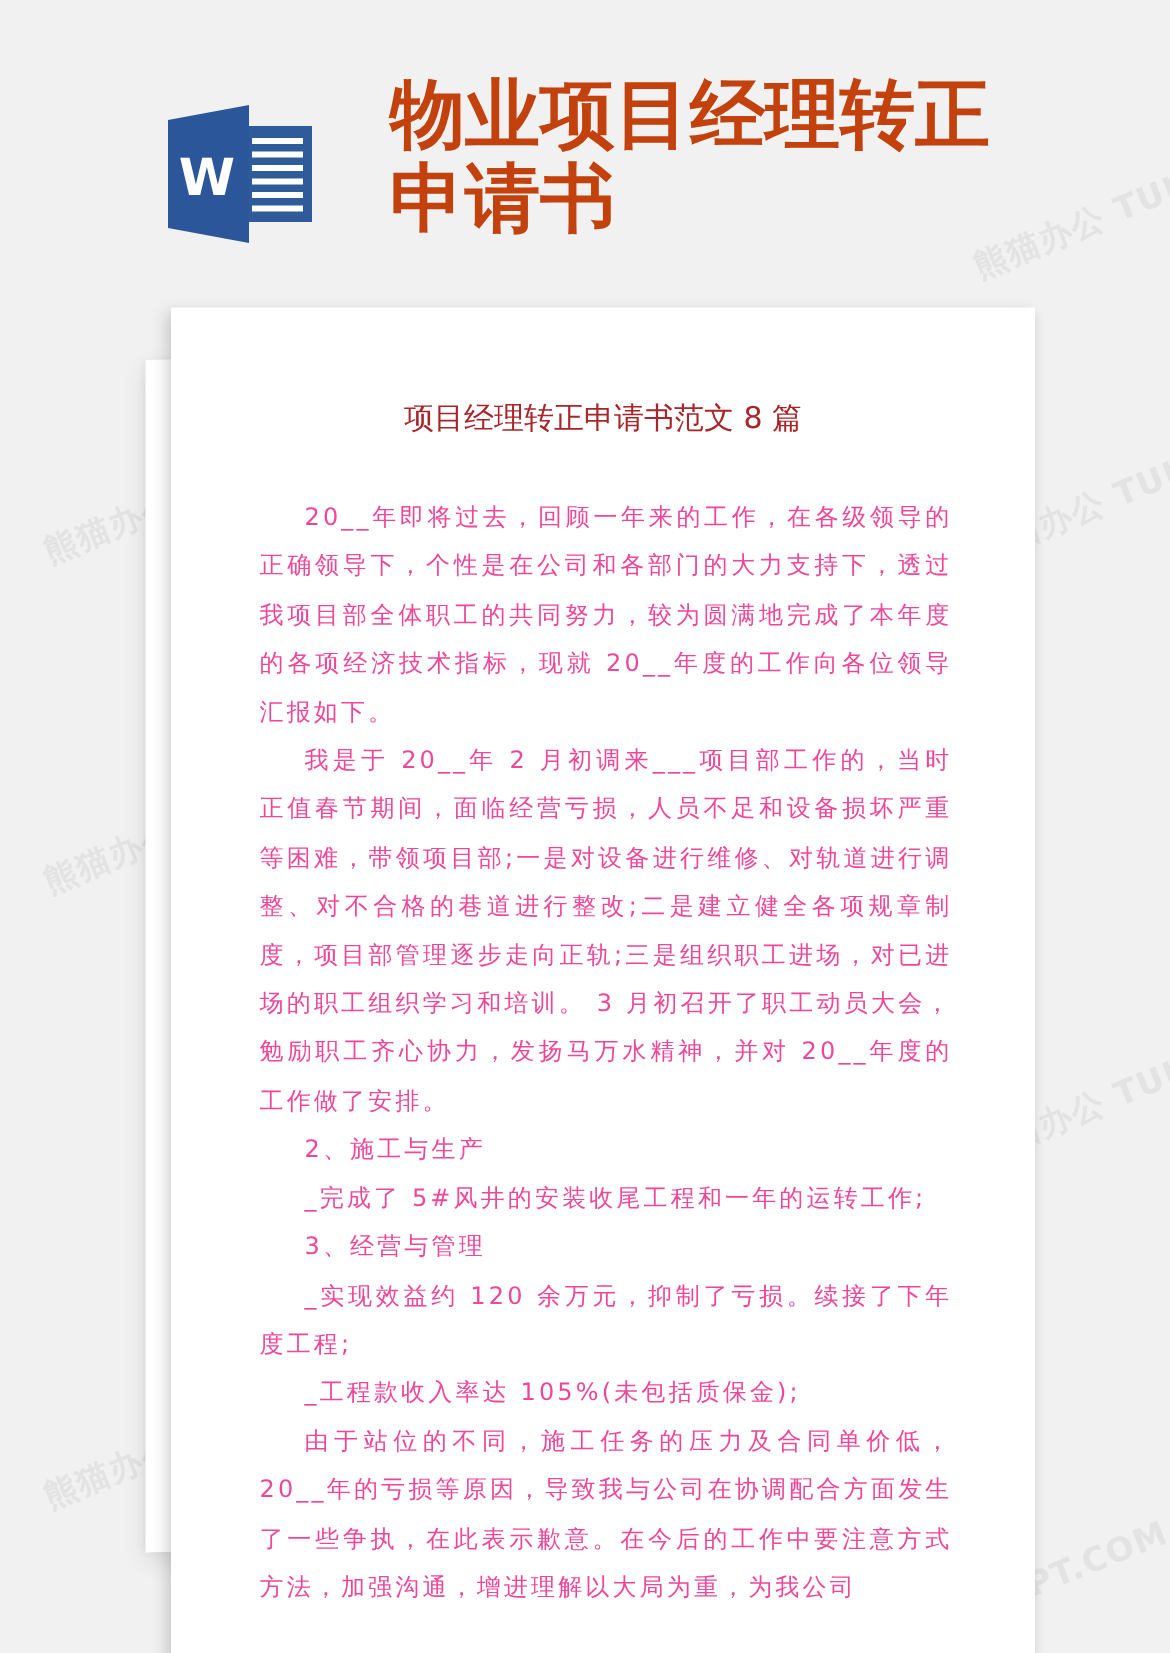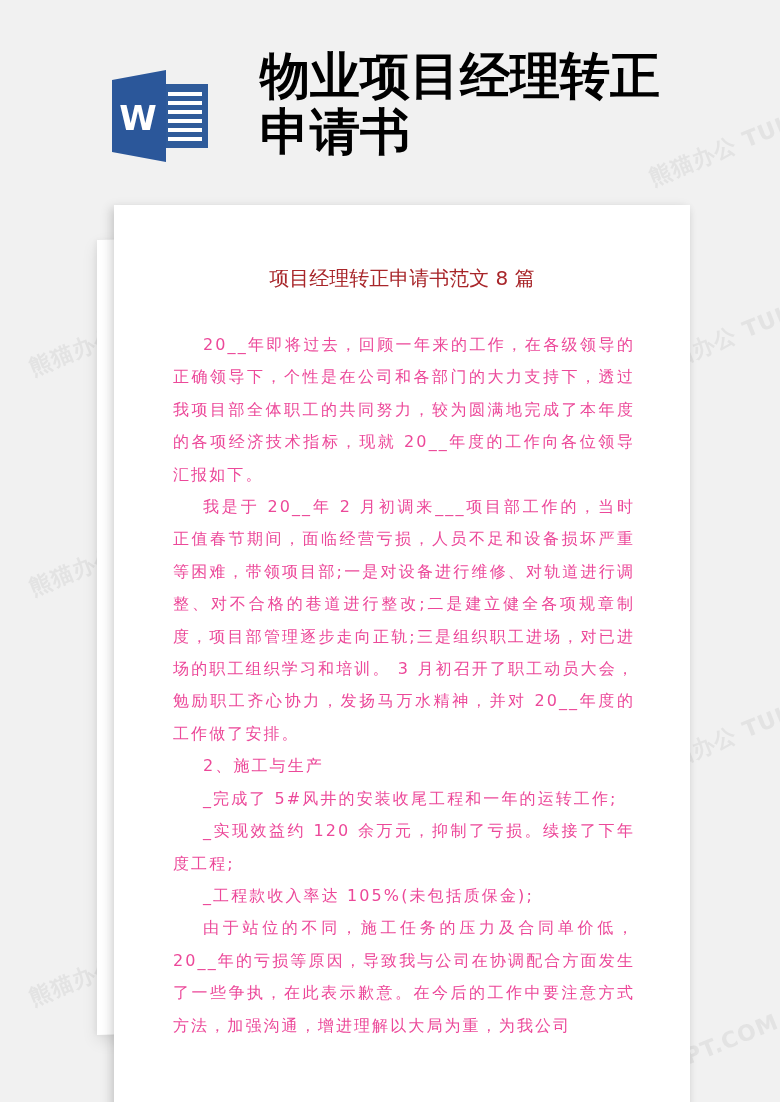--- a/index.html
+++ b/index.html
@@ -20,21 +20,21 @@
       left: 108px;
       top: 70px;
       width: 100px;
       height: 92px;
     }
     .heading {
       position: absolute;
       left: 260px;
       top: 48px;
       width: 470px;
-      color: #000000;
+      color: #c2410c;
       font-family: Liberation Sans, sans-serif;
       font-weight: bold;
       font-size: 50px;
       line-height: 56px;
       letter-spacing: 0px;
     }
     .heading .line {
       display: block;
       white-space: nowrap;
     }
@@ -142,17 +142,18 @@
 <div class="page-back"></div>
 
 <div class="page-front">
   <div class="doc-title">项目经理转正申请书范文 8 篇</div>
 
   <div class="doc-body">
     <p class="indent">20__年即将过去，回顾一年来的工作，在各级领导的正确领导下，个性是在公司和各部门的大力支持下，透过我项目部全体职工的共同努力，较为圆满地完成了本年度的各项经济技术指标，现就 20__年度的工作向各位领导汇报如下。</p>
     <p class="indent">我是于 20__年 2 月初调来___项目部工作的，当时正值春节期间，面临经营亏损，人员不足和设备损坏严重等困难，带领项目部;一是对设备进行维修、对轨道进行调整、对不合格的巷道进行整改;二是建立健全各项规章制度，项目部管理逐步走向正轨;三是组织职工进场，对已进场的职工组织学习和培训。 3 月初召开了职工动员大会，勉励职工齐心协力，发扬马万水精神，并对 20__年度的工作做了安排。</p>
     <p class="indent">2、施工与生产</p>
     <p class="indent">_完成了 5#风井的安装收尾工程和一年的运转工作;</p>
+    <p class="indent">3、经营与管理</p>
     <p class="indent">_实现效益约 120 余万元，抑制了亏损。续接了下年度工程;</p>
     <p class="indent">_工程款收入率达 105%(未包括质保金);</p>
     <p class="indent">由于站位的不同，施工任务的压力及合同单价低， 20__年的亏损等原因，导致我与公司在协调配合方面发生了一些争执，在此表示歉意。在今后的工作中要注意方式方法，加强沟通，增进理解以大局为重，为我公司</p>
   </div>
 </div>
 
 </body></html>

